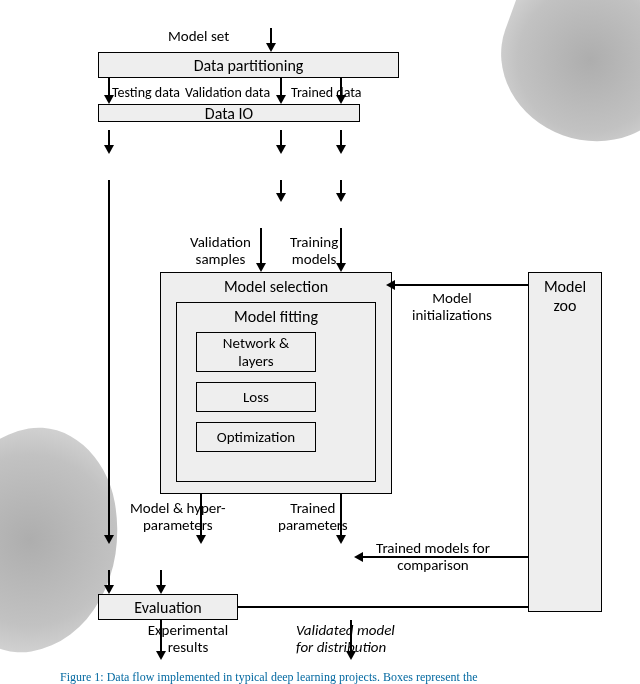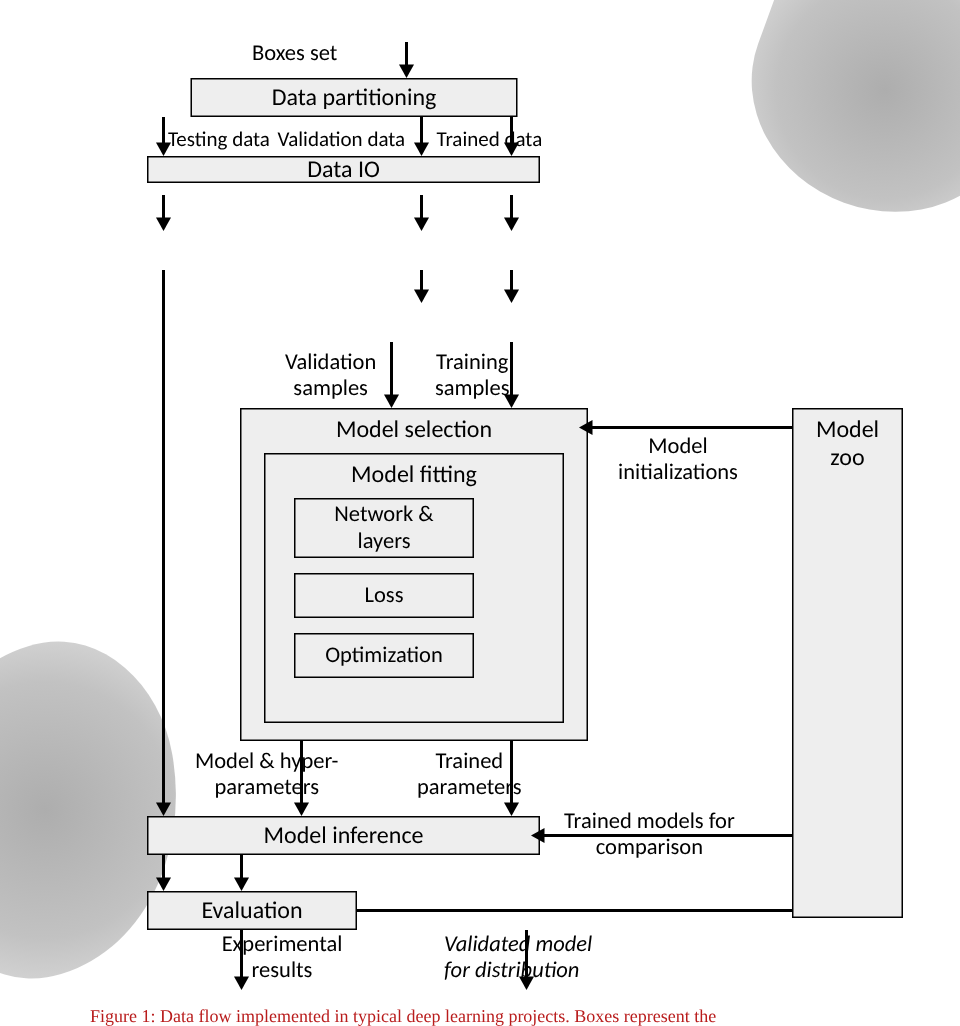--- a/index.html
+++ b/index.html
@@ -48,36 +48,36 @@
   .hline { position: absolute; height: 2px; background: #000; }
   .watermark {
     position: absolute;
     background: radial-gradient(circle at 50% 50%, #777 0%, #999 60%, #ccc 100%);
     opacity: 0.6;
   }
   .caption {
     position: absolute;
     font-family: 'Times New Roman', serif;
     font-size: 12px;
-    color: #b91c1c;
+    color: #0369a1;
   }
 </style>
 </head>
 <body>
 
 <div class="canvas">
 
   <div class="watermark" style="top:-20px; right:-40px; width:180px; height:160px; border-radius:0 0 80% 80%; transform:rotate(20deg);"></div>
   <div class="watermark" style="top:430px; left:-60px; width:180px; height:220px; border-radius:60% 40% 60% 40%; transform:rotate(-10deg);"></div>
 
-  <div class="plain" style="left:168px; top:28px;">Boxes set</div>
+  <div class="plain" style="left:168px; top:28px;">Model set</div>
   <div class="vline" style="left:270px; top:28px; height:20px;"></div>
   <div class="arrow-head" style="left:266px; top:43px;"></div>
 
-  <div class="box" style="left:98px; top:52px; width:218px; height:26px;margin-left:29px;">Data partitioning</div>
+  <div class="box" style="left:98px; top:52px; width:301px; height:26px;">Data partitioning</div>
 
   <div class="vline" style="left:108px; top:78px; height:22px;"></div>
   <div class="arrow-head" style="left:104px; top:95px;"></div>
   <div class="vline" style="left:280px; top:78px; height:22px;"></div>
   <div class="arrow-head" style="left:276px; top:95px;"></div>
   <div class="vline" style="left:340px; top:78px; height:22px;"></div>
   <div class="arrow-head" style="left:336px; top:95px;"></div>
 
   <div class="plain" style="left:112px; top:85px; font-size:14px;">Testing data</div>
   <div class="plain" style="left:185px; top:85px; font-size:14px;">Validation data</div>
@@ -103,21 +103,21 @@
 
 
   <div class="vline" style="left:260px; top:228px; height:40px;"></div>
   <div class="arrow-head" style="left:256px; top:263px;"></div>
   <div class="vline" style="left:340px; top:228px; height:40px;"></div>
   <div class="arrow-head" style="left:336px; top:263px;"></div>
 
   <div class="plain" style="left:190px; top:234px; white-space:pre;">Validation
 samples</div>
   <div class="plain" style="left:290px; top:234px; white-space:pre;">Training
-samples</div>
+models</div>
 
   <div class="box" style="left:160px; top:272px; width:232px; height:222px; align-items:flex-start; padding-top:4px;">
     <span>Model selection</span>
   </div>
 
   <div class="box" style="left:528px; top:272px; width:74px; height:340px; align-items:flex-start; padding-top:4px; white-space:pre;">
     <span>Model
 zoo</span>
   </div>
 
@@ -140,21 +140,20 @@
   <div class="vline" style="left:200px; top:494px; height:46px;"></div>
   <div class="arrow-head" style="left:196px; top:535px;"></div>
   <div class="vline" style="left:340px; top:494px; height:46px;"></div>
   <div class="arrow-head" style="left:336px; top:535px;"></div>
 
   <div class="plain" style="left:130px; top:500px; white-space:pre;">Model &amp; hyper-
 parameters</div>
   <div class="plain" style="left:278px; top:500px; white-space:pre;">Trained
 parameters</div>
 
-  <div class="box" style="left:98px; top:544px; width:262px; height:26px;">Model inference</div>
 
   <div class="hline" style="left:360px; top:556px; width:168px;"></div>
   <div class="arrow-head left" style="left:354px; top:552px;"></div>
   <div class="plain" style="left:376px; top:540px; white-space:pre;">Trained models for
 comparison</div>
 
   <div class="vline" style="left:160px; top:570px; height:20px;"></div>
   <div class="arrow-head" style="left:156px; top:585px;"></div>
 
   <div class="box" style="left:98px; top:594px; width:140px; height:26px;">Evaluation</div>

